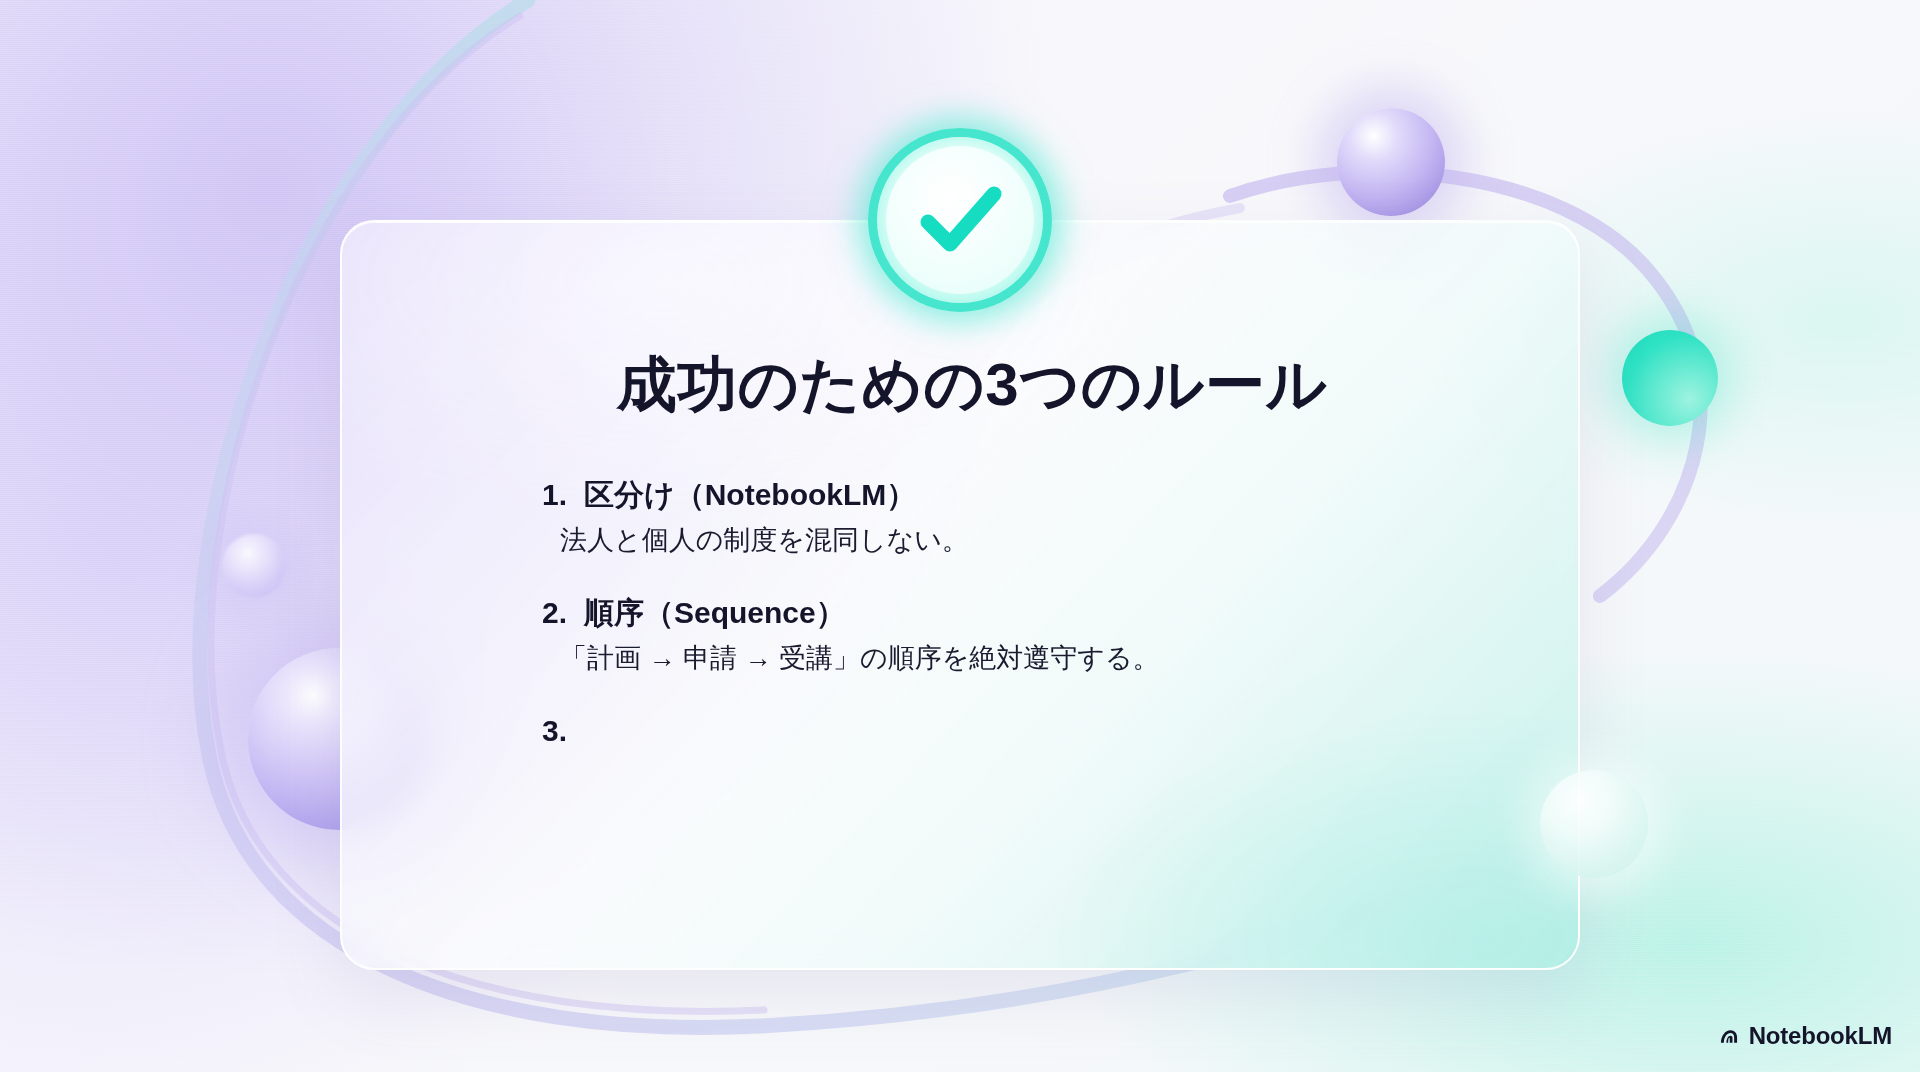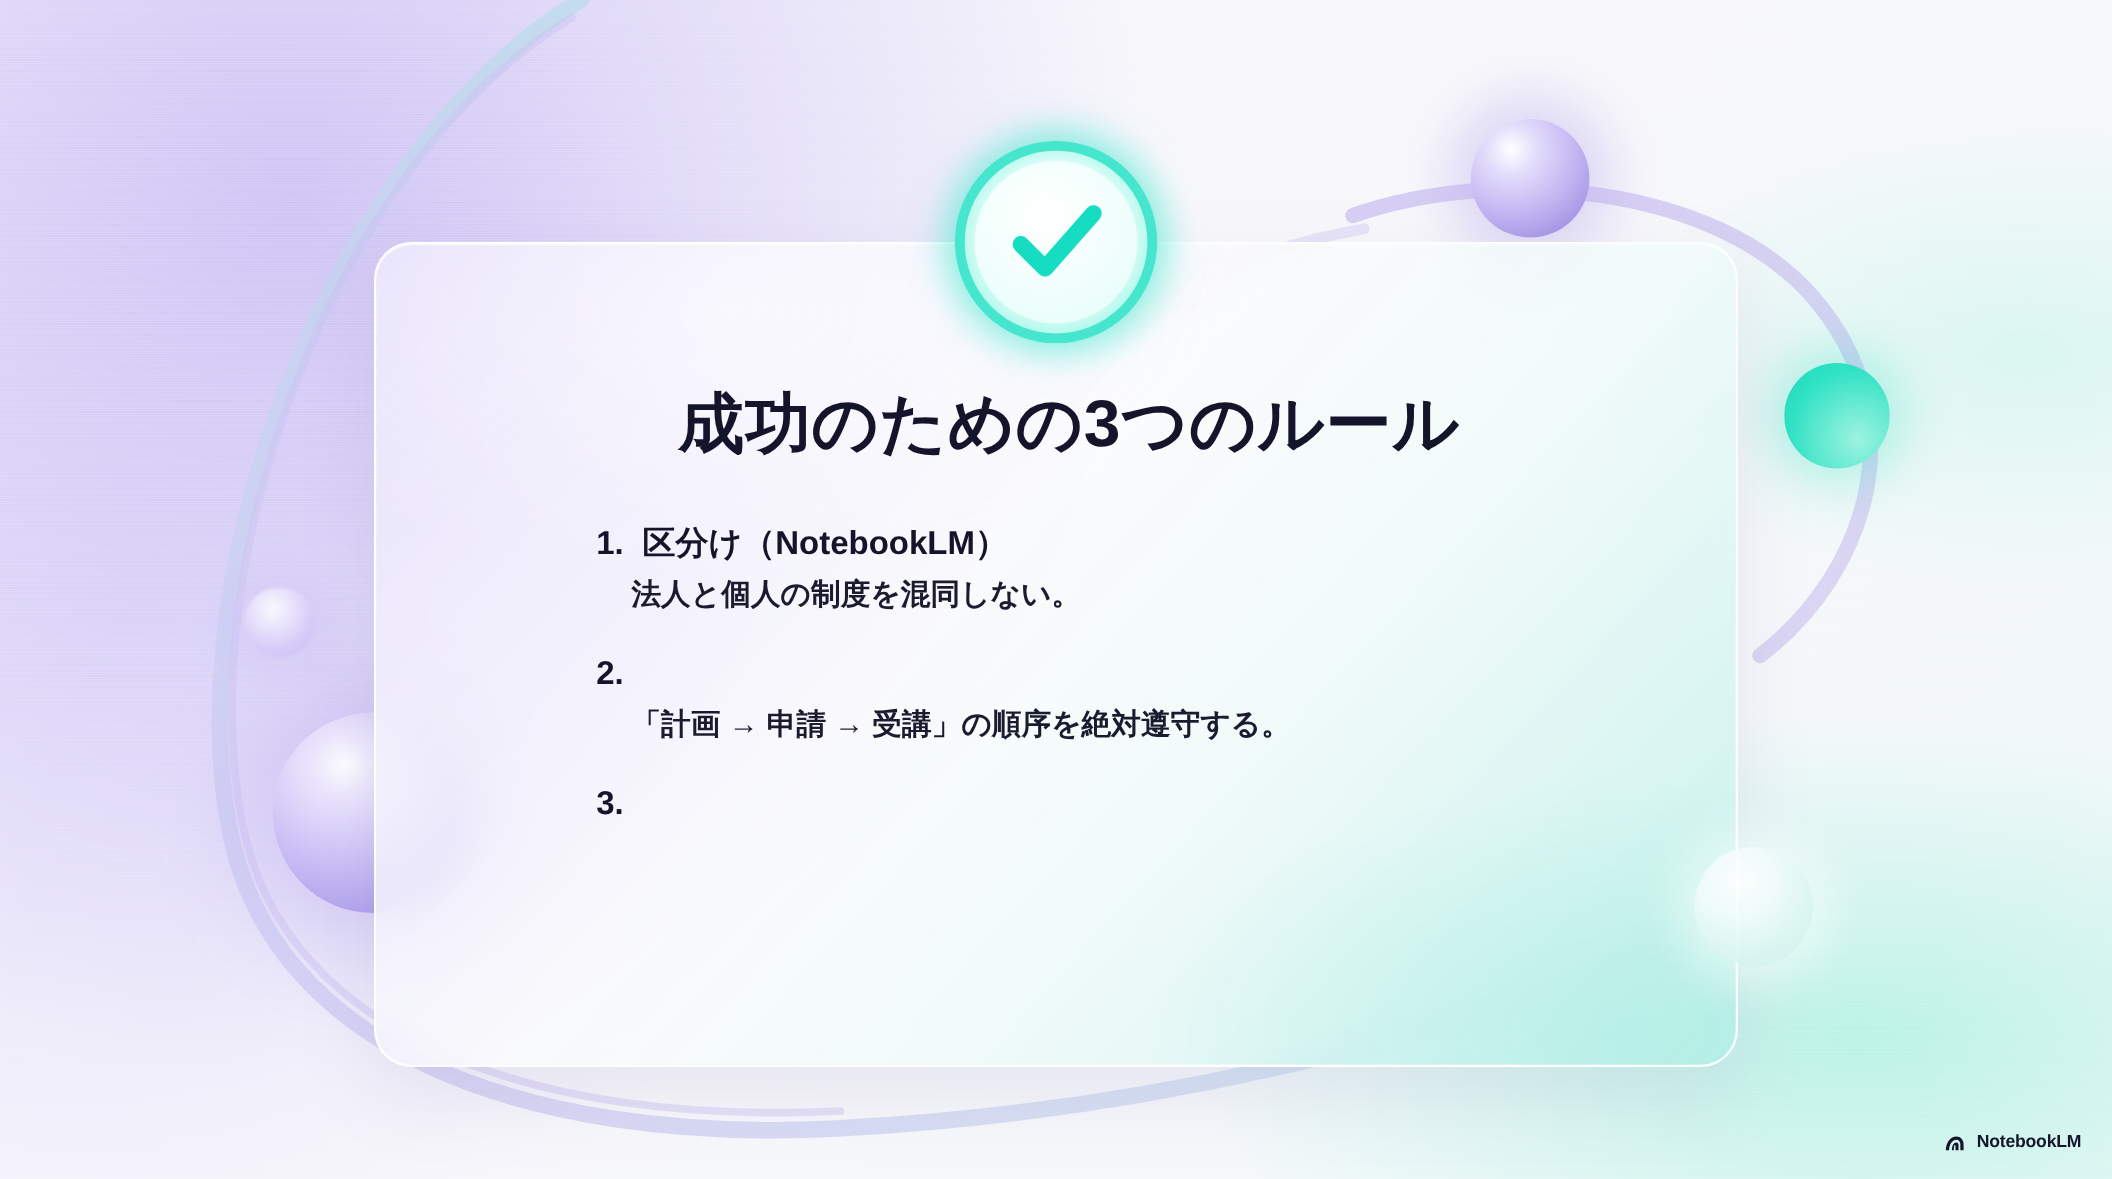--- a/index.html
+++ b/index.html
@@ -158,38 +158,38 @@
     display:flex;
     align-items:baseline;
     gap:4px;
     font-size:30px;
     font-weight:700;
     color:#14142b;
     line-height:1.45;
   }
   .rule-num { min-width:38px; }
   .rule-body {
-    margin-left:32px;
+    margin-left:18px;
     font-size:27px;
-    font-weight:700;
+    font-weight:400;
     color:#1b1b30;
     line-height:1.5;
     margin-top:4px;
   }
 
   
   .brand {
     position:absolute;
     right:28px; bottom:22px;
     display:flex; align-items:center; gap:9px;
     color:#14142b;
   }
   .brand-mark { display:block; }
   .brand-name {
-    font-size:16px;
+    font-size:24px;
     font-weight:600;
     letter-spacing:-0.2px;
     color:#14142b;
   }
 </style>
 </head>
 <body>
 
 <div class="slide">
 
@@ -234,20 +234,21 @@
           <div class="rule-head">
             <span class="rule-num">1.</span>
             <span class="rule-title">区分け（NotebookLM）</span>
           </div>
           <div class="rule-body">法人と個人の制度を混同しない。</div>
         </li>
 
         <li class="rule">
           <div class="rule-head">
             <span class="rule-num">2.</span>
+            <span class="rule-title">順序（Sequence）</span>
           </div>
           <div class="rule-body">「計画 → 申請 → 受講」の順序を絶対遵守する。</div>
         </li>
 
         <li class="rule">
           <div class="rule-head">
             <span class="rule-num">3.</span>
           </div>
         </li>
 

